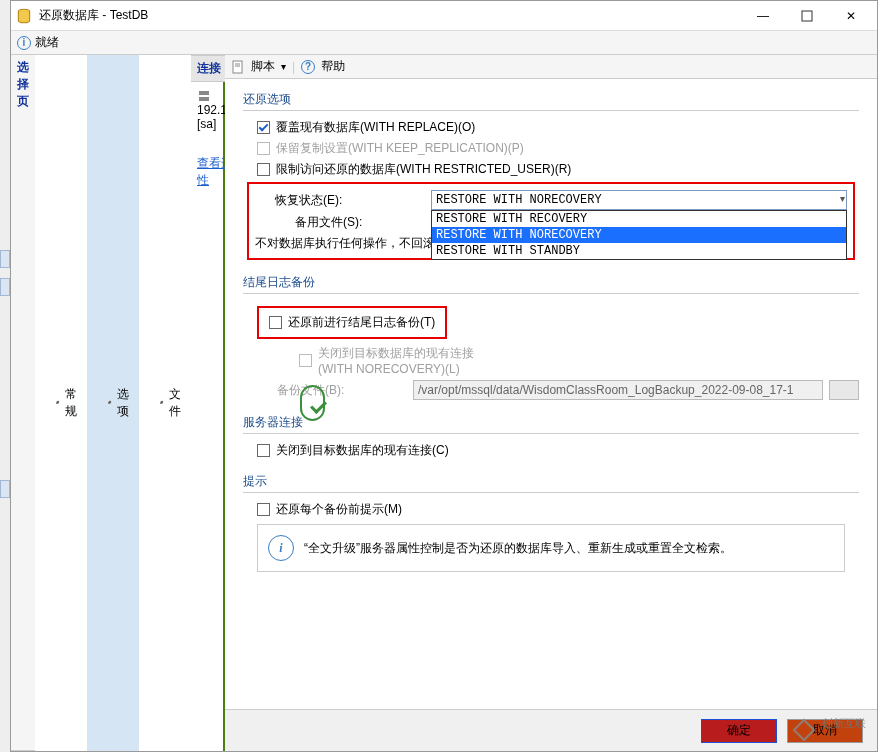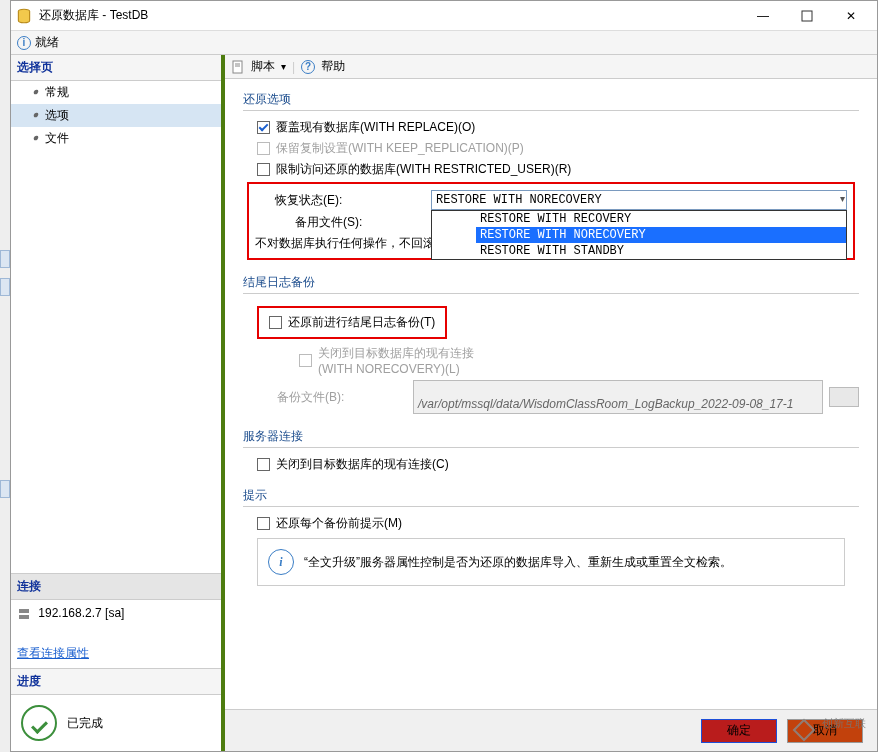--- a/index.html
+++ b/index.html
@@ -5,21 +5,21 @@
   * { box-sizing: border-box; font-family: "Microsoft YaHei", "SimSun", Arial, sans-serif; font-size: 12px; }
   body { margin: 0; padding: 0; background: #f0f0f0; width: 878px; height: 752px; position: relative; }
   .window { position: absolute; left: 10px; top: 0; width: 868px; height: 752px; background: #fff; border: 1px solid #999; display: flex; flex-direction: column; }
   .titlebar { height: 30px; background: #fff; display: flex; align-items: center; padding: 0 4px; border-bottom: 1px solid #ddd; }
   .titlebar .icon { width: 18px; height: 18px; margin-right: 6px; }
   .titlebar .title { flex: 1; }
   .titlebar .winbtn { width: 44px; height: 28px; display: flex; align-items: center; justify-content: center; }
   .statusbar { height: 24px; border-bottom: 1px solid #ccc; display: flex; align-items: center; padding: 0 6px; background: #f5f5f5; }
   .statusbar .icon { width: 14px; height: 14px; border: 1px solid #3a7dc5; border-radius: 7px; color: #3a7dc5; font-weight: bold; font-size: 10px; display: flex; align-items: center; justify-content: center; margin-right: 4px; }
   .body { flex: 1; display: flex; overflow: hidden; }
-  .sidebar { width: 214px; background: #fff; border-right: 4px solid #4d7c0f; display: flex; flex-direction: column; }
+  .sidebar { width: 214px; background: #fff; border-right: 2px solid #4d7c0f; display: flex; }
   .side-section-title { font-weight: bold; color: #11339b; padding: 4px 6px; border-bottom: 1px solid #ccc; background: #f5f5f5; }
   .side-item { padding: 3px 6px 3px 18px; display: flex; align-items: center; gap: 4px; }
   .side-item.selected { background: #d6e5f3; }
   .wrench { width: 12px; height: 12px; }
   .sidebar .spacer { flex: 1; }
   .conn-section { border-top: 1px solid #ccc; padding: 0; }
   .conn-title { font-weight: bold; color: #11339b; padding: 4px 6px; border-bottom: 1px solid #ccc; background: #e5e5e5; }
   .conn-body { padding: 6px; }
   .conn-icon { display: inline-block; width: 14px; height: 14px; vertical-align: middle; margin-right: 4px; }
   .link { color: #1a5fcf; text-decoration: underline; cursor: pointer; margin-top: 24px; display: inline-block; }
@@ -34,26 +34,26 @@
   .helpicon { width: 14px; height: 14px; border: 1px solid #3a7dc5; border-radius: 7px; color: #3a7dc5; font-weight: bold; font-size: 10px; display: flex; align-items: center; justify-content: center; }
   .main { flex: 1; padding: 12px 18px; overflow: hidden; color: #000; }
   .group-header { color: #1a4b8c; padding-bottom: 2px; border-bottom: 1px solid #ccc; margin-bottom: 8px; margin-top: 14px; }
   .row { display: flex; align-items: center; margin: 4px 0 4px 14px; gap: 6px; }
   .row.disabled { color: #a0a0a0; }
   .checkbox { width: 13px; height: 13px; border: 1px solid #666; display: inline-flex; align-items: center; justify-content: center; background: #fff; }
   .checkbox.disabled { border-color: #bbb; }
   .checkbox.checked:after { content: ""; width: 7px; height: 3px; border-left: 2px solid #1a5fcf; border-bottom: 2px solid #1a5fcf; transform: rotate(-45deg); margin-bottom: 2px; }
   .redbox1 { border: 2px solid #e60000; padding: 2px 6px; margin-left: 4px; margin-right: 4px; margin-top: 4px; }
   .label-col { width: 170px; padding-left: 20px; }
-  .input-disabled { flex: 1; border: 1px solid #bbb; background: #f0f0f0; padding: 16px 4px; color: #666; height: 20px; overflow: hidden; white-space: nowrap; font-style: italic; }
+  .input-disabled { flex: 1; border: 1px solid #bbb; background: #f0f0f0; padding: 2px 4px; color: #666; height: 20px; overflow: hidden; white-space: nowrap; }
   .spin { width: 30px; height: 20px; border: 1px solid #bbb; background: #e8e8e8; }
   .dropdown { position: relative; flex: 1; }
   .dropdown-selected { border: 1px solid #7a9abf; background: #fff; height: 20px; display: flex; align-items: center; padding: 0 4px; font-family: "Courier New", monospace; }
   .dropdown-arrow { position: absolute; right: 2px; top: 3px; font-size: 10px; color: #555; }
-  .dropdown-list { position: absolute; top: 20px; left: 0; right: 0; border: 1px solid #333; background: #fff; z-index: 10; padding-left: 44px; }
+  .dropdown-list { position: absolute; top: 20px; left: 0; right: 0; border: 1px solid #333; background: #fff; z-index: 10; }
   .dropdown-opt { padding: 1px 4px; font-family: "Courier New", monospace; }
   .dropdown-opt.hl { background: #1a6fff; color: #fff; }
   .redbox2 { border: 2px solid #e60000; padding: 6px 10px; display: inline-flex; align-items: center; gap: 6px; margin-left: 14px; margin-top: 4px; }
   .tip { margin: 6px 14px; border: 1px solid #ccc; padding: 10px; display: flex; align-items: center; gap: 10px; min-height: 42px; }
   .tip .info { width: 26px; height: 26px; border: 1px solid #3a7dc5; border-radius: 13px; color: #3a7dc5; font-weight: bold; display: flex; align-items: center; justify-content: center; font-family: serif; font-style: italic; }
   .footer { height: 42px; border-top: 1px solid #ccc; background: #f0f0f0; display: flex; align-items: center; justify-content: flex-end; padding: 0 14px; gap: 10px; }
   .btn { width: 76px; height: 24px; border: 1px solid #999; background: #c2410c; display: flex; align-items: center; justify-content: center; }
   .btn.primary { border: 1px solid #1d4ed8; background: #b91c1c; margin-left: 40px; }
   .logo { position: absolute; right: 2px; bottom: 6px; width: 86px; height: 30px; display: flex; align-items: flex-start; gap: 4px; opacity: 0.85; }
   .left-edge { position: absolute; left: 0; top: 0; width: 10px; height: 752px; background: #eee; }

